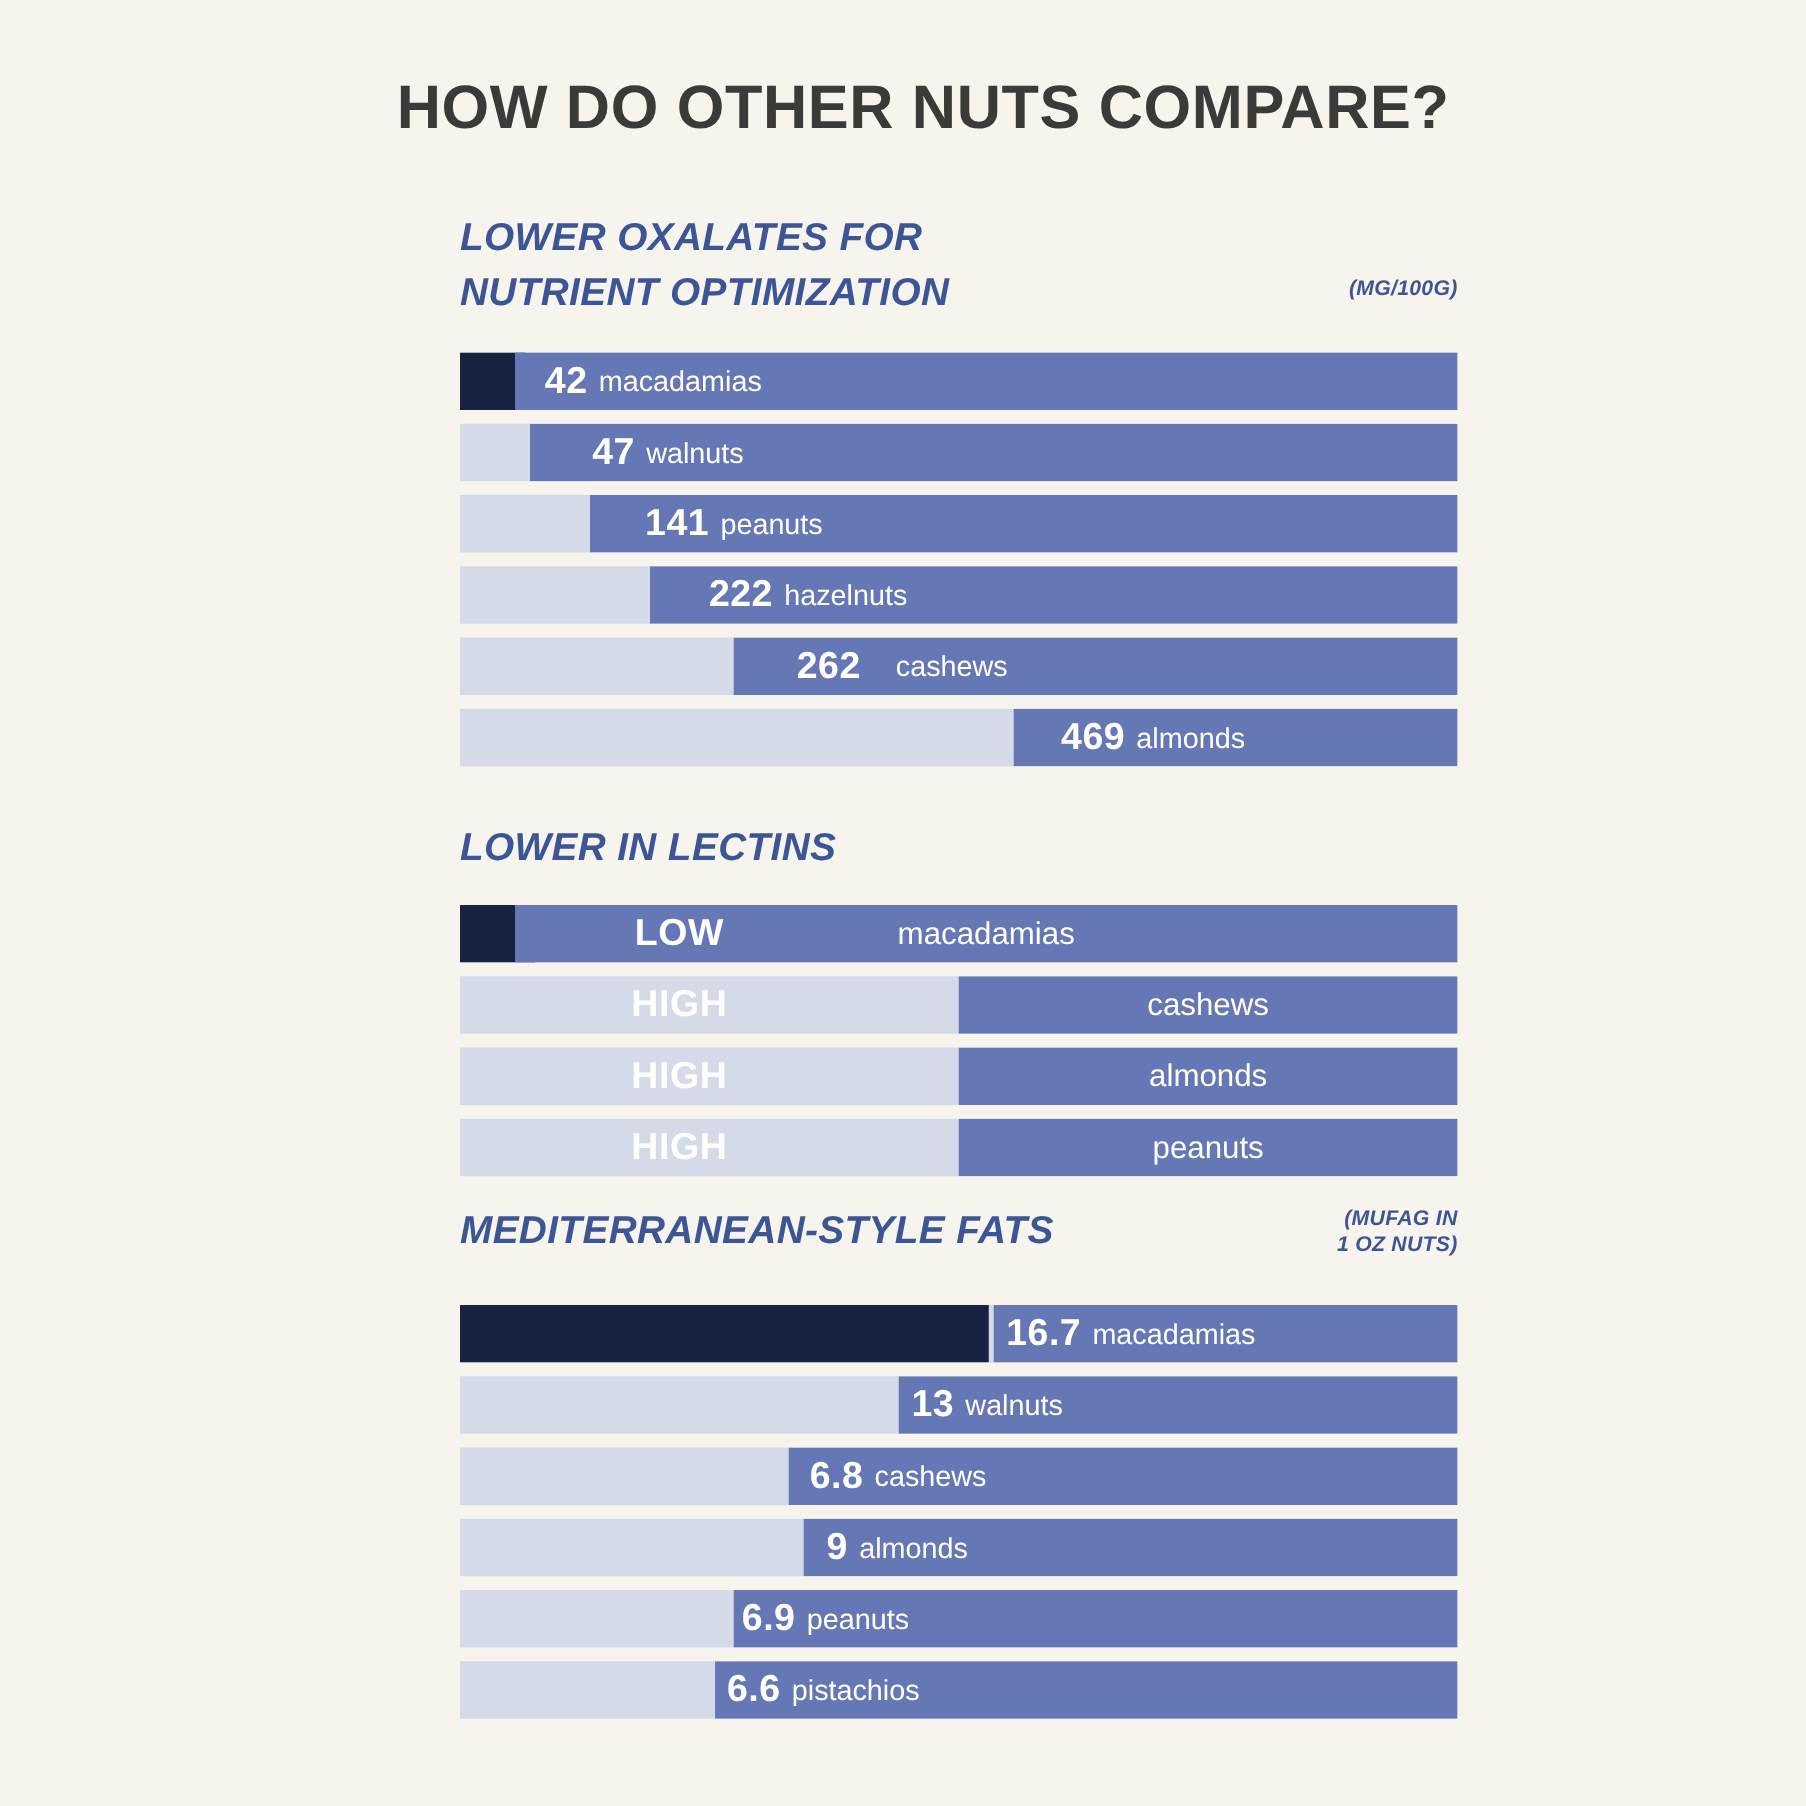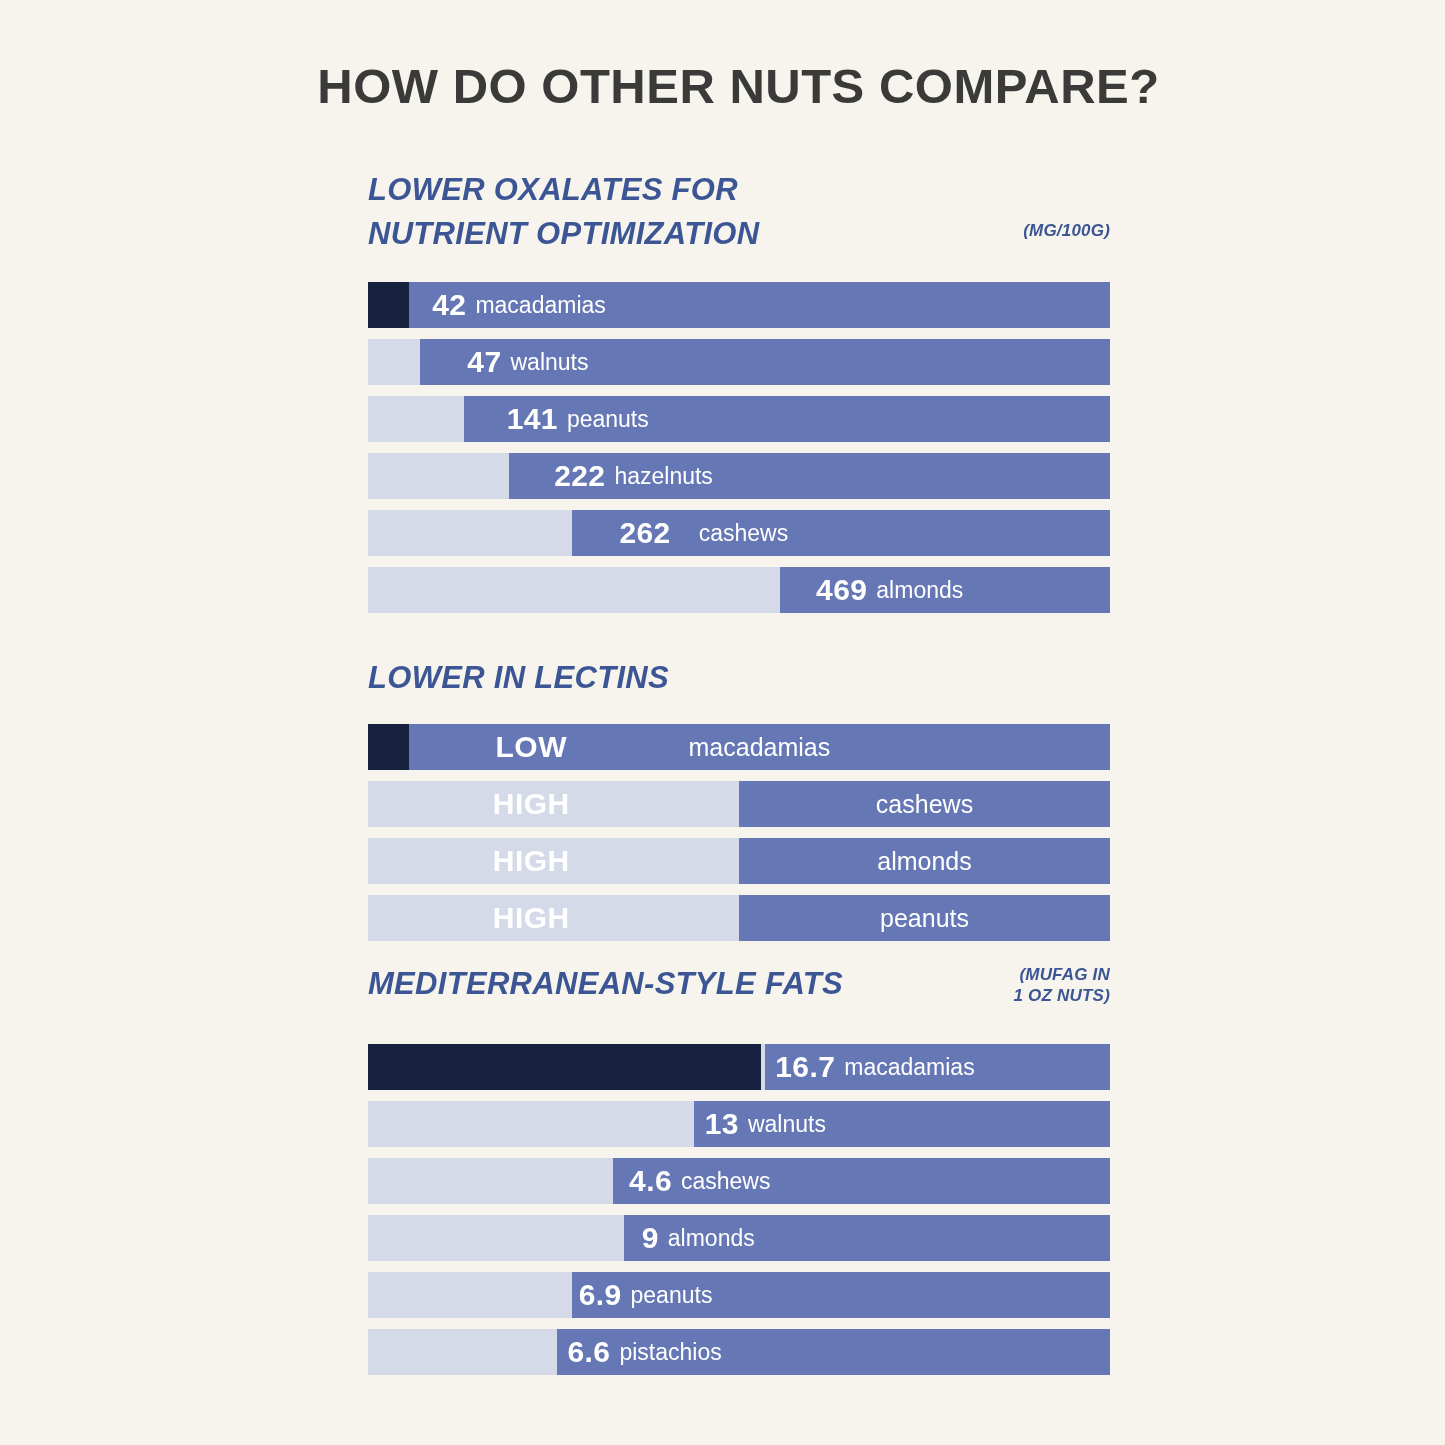--- a/index.html
+++ b/index.html
@@ -27,21 +27,21 @@
     text-align: center;
     font-size: 49px;
     font-weight: bold;
     letter-spacing: 0.5px;
     color: #3a3a38;
   }
 
   .section {
     position: absolute;
     left: 368px;
-    width: 742px;
+    width: 798px;
   }
 
   .section-head {
     position: relative;
     color: #3c5695;
     font-style: italic;
     font-weight: bold;
     font-size: 31px;
     line-height: 1.42;
     letter-spacing: 0.3px;
@@ -272,21 +272,21 @@
         <div class="bar-fill" style="width:56%"></div>
         <div class="bar-label" style="left:43.5%; padding-left:14px;">
           <span class="bar-value">13</span>
           <span class="bar-name">walnuts</span>
         </div>
       </div>
 
       <div class="bar-row">
         <div class="bar-fill" style="width:67%"></div>
         <div class="bar-label" style="left:33.3%; padding-left:14px;">
-          <span class="bar-value">4.6</span>
+          <span class="bar-value">6.8</span>
           <span class="bar-name">cashews</span>
         </div>
       </div>
 
       <div class="bar-row">
         <div class="bar-fill" style="width:65.5%"></div>
         <div class="bar-label" style="left:35%; padding-left:14px;">
           <span class="bar-value">9</span>
           <span class="bar-name">almonds</span>
         </div>

